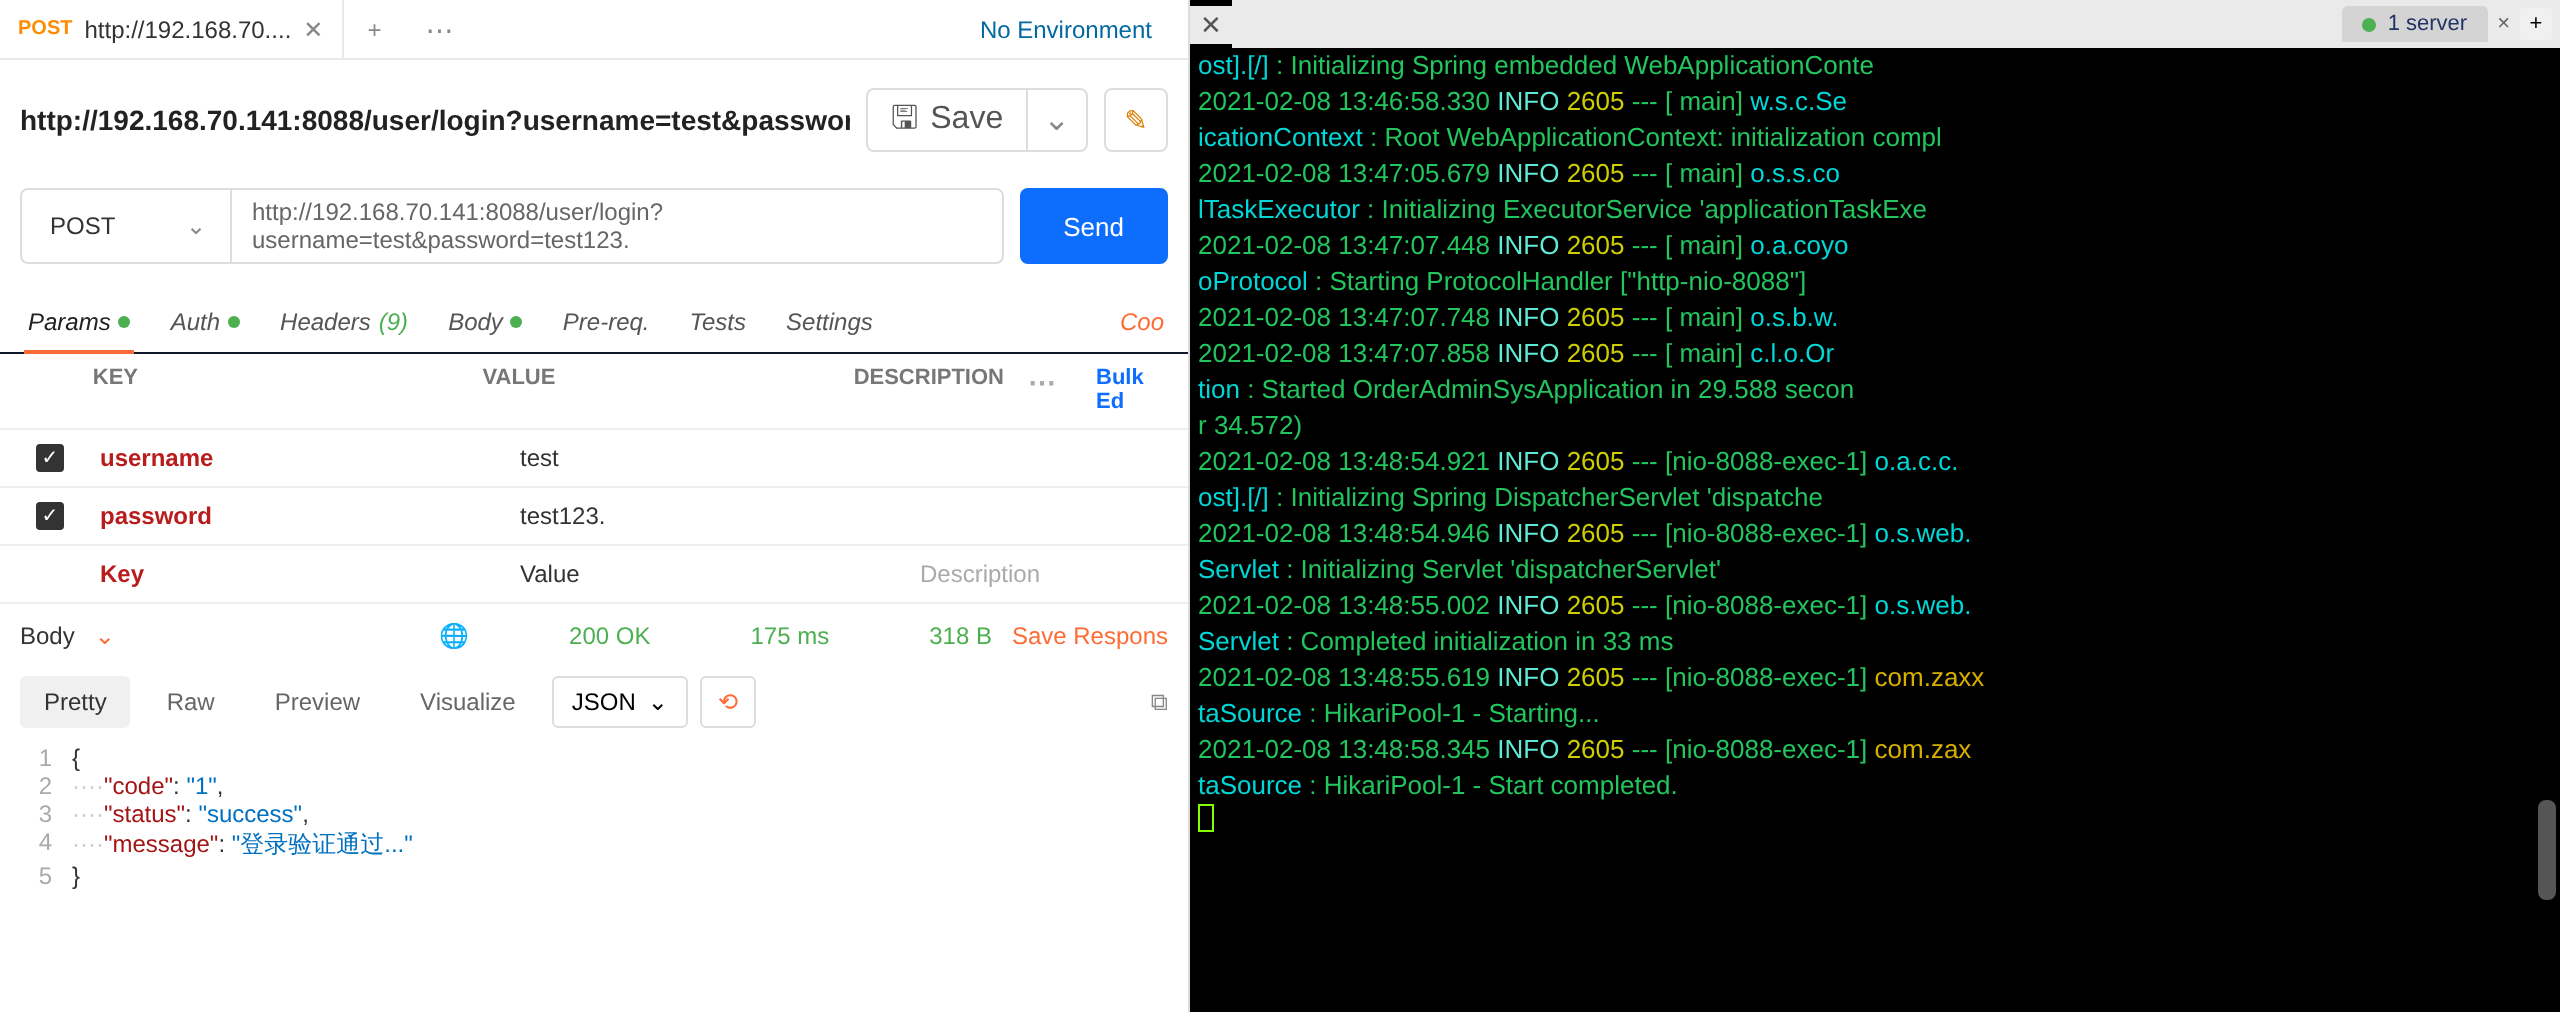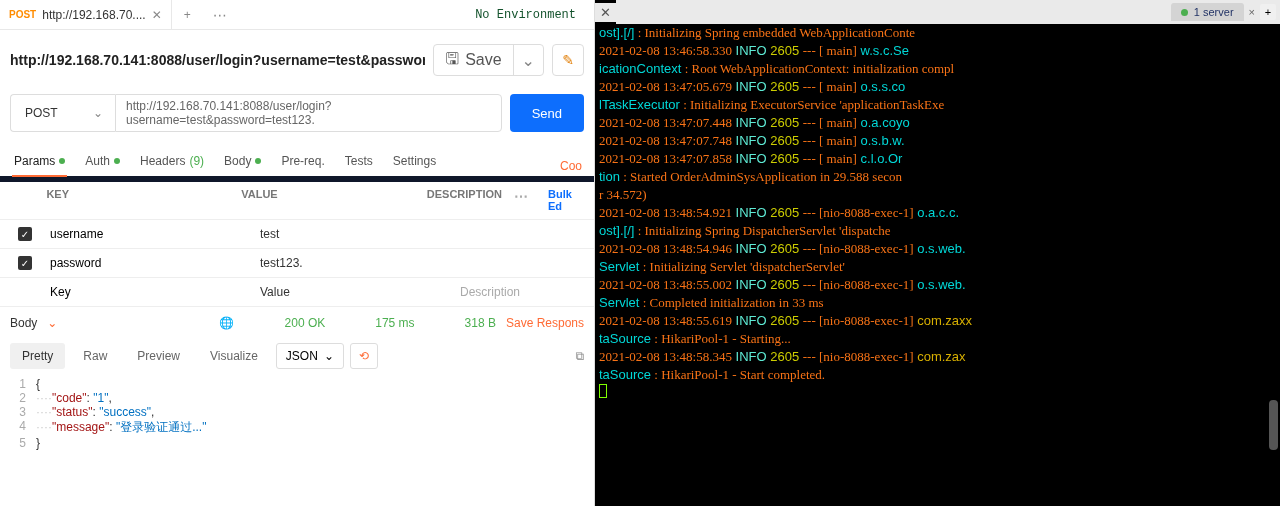--- a/index.html
+++ b/index.html
@@ -5,50 +5,50 @@
 * { margin:0; padding:0; box-sizing:border-box; font-family:-apple-system,BlinkMacSystemFont,'Segoe UI',sans-serif; }
 body { display:flex; width:1280px; height:506px; overflow:hidden; background:#fff; }
 .left { width:595px; display:flex; flex-direction:column; border-right:1px solid #ddd; }
 .tabbar { display:flex; align-items:center; height:30px; border-bottom:1px solid #e8e8e8; font-size:12px; }
 .tab { display:flex; align-items:center; gap:6px; padding:0 9px; height:100%; border-right:1px solid #e8e8e8; }
 .tab .m { color:#ff8c00; font-weight:600; font-size:10px; }
 .tab .ttl { color:#333; }
 .tab .x { color:#888; }
 .plus { padding:0 12px; color:#888; }
 .dots { padding:0 10px; color:#888; font-size:14px; }
-.noenv { margin-left:auto; padding:0 18px; color:#14532d;font-family:Liberation Mono, monospace; }
+.noenv { margin-left:auto; padding:0 18px; color:#0369a1; }
 .urlrow { display:flex; align-items:center; padding:14px 10px; gap:8px; }
 .urltext { flex:1; font-size:14px; font-weight:600; color:#222; overflow:hidden; white-space:nowrap; }
 .savebtn { display:flex; align-items:center; border:1px solid #ddd; border-radius:4px; height:32px; }
 .savebtn .sv { display:flex; gap:6px; align-items:center; padding:0 11px; color:#555; border-right:1px solid #ddd; height:100%; }
 .savebtn .car { padding:0 8px; color:#888; }
 .edit { width:32px; height:32px; border:1px solid #ddd; border-radius:4px; display:flex; align-items:center; justify-content:center; color:#e07b00; font-size:14px; }
 .sendrow { display:flex; padding:4px 10px 14px; gap:0; }
 .method { width:105px; border:1px solid #ddd; border-right:none; border-radius:4px 0 0 4px; display:flex; align-items:center; padding:0 12px 0 14px; font-size:12px; color:#333; justify-content:space-between; height:38px; }
 .method .chev { color:#888; }
 .urlinput { flex:1; border:1px solid #ddd; border-radius:0 4px 4px 0; padding:0 10px; font-size:12px; color:#666; height:38px; display:flex; align-items:center; }
 .send { margin-left:8px; background:#0d6efd; color:#fff; border:none; border-radius:4px; padding:0 22px; font-size:13px; font-weight:500; height:38px; }
-.reqtabs { display:flex; gap:16px; padding:3px 12px; font-size:12px; border-bottom:6px solid #0f172a; align-items:flex-end; }
+.reqtabs { display:flex; gap:16px; padding:3px 12px; font-size:12px; border-bottom:1px solid #0f172a; align-items:center;font-style:italic; }
 .reqtab { display:flex; align-items:center; gap:4px; padding:5px 2px; color:#555; position:relative; }
 .reqtab.active { color:#222; }
 .reqtab.active::after { content:''; position:absolute; bottom:-4px; left:0; right:0; height:2px; background:#ff6b35; }
 .gdot { width:6px; height:6px; background:#4caf50; border-radius:50%; }
 .cnt { color:#4caf50; }
 .cook { margin-left:auto; color:#ff6b35; }
 .phead { display:flex; padding:6px 0 7px; border-bottom:1px solid #eee; font-size:11px; color:#777; font-weight:600; }
 .phead .c0 { width:50px; }
 .phead .c1 { width:210px; }
 .phead .c2 { width:200px; }
 .phead .c3 { flex:1; }
 .more { margin-left:auto; padding:0 12px; color:#aaa; font-size:14px; }
 .bulk { padding:0 8px; color:#0d6efd; }
 .prow { display:flex; padding:7px 0; border-bottom:1px solid #eee; font-size:12px; align-items:center; }
 .prow .c0 { width:50px; display:flex; justify-content:center; }
 .cb { width:14px; height:14px; background:#333; border-radius:2px; display:flex; align-items:center; justify-content:center; color:#fff; font-size:10px; }
-.prow .c1 { width:210px; color:#000000; }
+.prow .c1 { width:210px; color:#b91c1c;font-weight:bold; }
 .prow .c2 { width:200px; color:#333; }
 .prow .c3 { flex:1; color:#aaa; }
 .ph { color:#aaa; }
 .resphdr { display:flex; align-items:center; padding:9px 10px; font-size:12px; gap:10px; }
 .resphdr .bdy { color:#333; }
 .resphdr .chev2 { color:#ff6b35; }
 .rstats { margin-left:auto; display:flex; gap:10px; align-items:center; }
 .rstats .st { display:flex; align-items:center; gap:4px; }
 .globe { color:#888; }
 .grn { color:#4caf50;margin-left:40px; }
@@ -68,21 +68,21 @@
 .right { flex:1; background:#000; display:flex; flex-direction:column; font-family:Consolas,Monaco,monospace; overflow:hidden; }
 .xx { color:#555; padding:2px 5px; font-size:13px; background:#eaeaea; }
 .ttabs { background:#eaeaea; display:flex; align-items:center; gap:2px; padding:3px 4px; font-size:11px; }
 .ttab { background:#d4d4d4; padding:3px 10px; border-radius:3px 3px 0 0; display:flex; gap:6px; align-items:center; }
 .ttab .gd { width:7px; height:7px; background:#4caf50; border-radius:50%; }
 .ttab .t { color:#236; }
 .tx { color:#666; font-size:11px; padding:0 3px; }
 .tplus { background:#f0f0f0; width:16px; height:16px; display:flex; align-items:center; justify-content:center; border-radius:2px; }
 .term { flex:1; overflow:hidden; padding:0 4px; font-size:13px; line-height:18px; color:#ccc; }
 .tl { white-space:nowrap; }
-.cy{color:#00d7d7;} .gr{color:#5eead4;} .ye{color:#cdcd00;} .wh{color:#f97316;font-family:Liberation Serif, serif;} .or{color:#d7af00;}
+.cy{color:#00d7d7;} .gr{color:#5eead4;} .ye{color:#cdcd00;} .wh{color:#22c55e;} .or{color:#d7af00;}
 .cursor { display:inline-block; width:8px; height:14px; border:1px solid #7fff00; }
 .sb { width:9px; background:#555; margin-left:auto; height:50px; position:absolute; right:2px; top:400px; border-radius:4px; }
 .rightwrap { position:relative; flex:1; display:flex; }
 </style>
 </head>
 <body>
 
 <div class="left">
   <div class="tabbar">
     <div class="tab">
@@ -232,20 +232,21 @@
       <div class="tplus">+</div>
     </div>
   </div>
   <div class="term" id="term">
         <div class="tl"><span class="cy">ost].[/]</span><span class="wh">       : Initializing Spring embedded WebApplicationConte</span></div>
         <div class="tl"><span class="wh">2021-02-08 13:46:58.330</span>  <span class="gr">INFO</span> <span class="ye">2605</span> <span class="wh">--- [           main]</span> <span class="cy">w.s.c.Se</span></div>
         <div class="tl"><span class="cy">icationContext</span><span class="wh"> : Root WebApplicationContext: initialization compl</span></div>
         <div class="tl"><span class="wh">2021-02-08 13:47:05.679</span>  <span class="gr">INFO</span> <span class="ye">2605</span> <span class="wh">--- [           main]</span> <span class="cy">o.s.s.co</span></div>
         <div class="tl"><span class="cy">lTaskExecutor</span><span class="wh">  : Initializing ExecutorService 'applicationTaskExe</span></div>
         <div class="tl"><span class="wh">2021-02-08 13:47:07.448</span>  <span class="gr">INFO</span> <span class="ye">2605</span> <span class="wh">--- [           main]</span> <span class="cy">o.a.coyo</span></div>
+        <div class="tl"><span class="cy">oProtocol</span><span class="wh">      : Starting ProtocolHandler ["http-nio-8088"]</span></div>
         <div class="tl"><span class="wh">2021-02-08 13:47:07.748</span>  <span class="gr">INFO</span> <span class="ye">2605</span> <span class="wh">--- [           main]</span> <span class="cy">o.s.b.w.</span></div>
         <div class="tl"><span class="wh">2021-02-08 13:47:07.858</span>  <span class="gr">INFO</span> <span class="ye">2605</span> <span class="wh">--- [           main]</span> <span class="cy">c.l.o.Or</span></div>
         <div class="tl"><span class="cy">tion</span><span class="wh">           : Started OrderAdminSysApplication in 29.588 secon</span></div>
         <div class="tl"><span class="wh">r 34.572)</span></div>
         <div class="tl"><span class="wh">2021-02-08 13:48:54.921</span>  <span class="gr">INFO</span> <span class="ye">2605</span> <span class="wh">--- [nio-8088-exec-1]</span> <span class="cy">o.a.c.c.</span></div>
         <div class="tl"><span class="cy">ost].[/]</span><span class="wh">       : Initializing Spring DispatcherServlet 'dispatche</span></div>
         <div class="tl"><span class="wh">2021-02-08 13:48:54.946</span>  <span class="gr">INFO</span> <span class="ye">2605</span> <span class="wh">--- [nio-8088-exec-1]</span> <span class="cy">o.s.web.</span></div>
         <div class="tl"><span class="cy">Servlet</span><span class="wh">        : Initializing Servlet 'dispatcherServlet'</span></div>
         <div class="tl"><span class="wh">2021-02-08 13:48:55.002</span>  <span class="gr">INFO</span> <span class="ye">2605</span> <span class="wh">--- [nio-8088-exec-1]</span> <span class="cy">o.s.web.</span></div>
         <div class="tl"><span class="cy">Servlet</span><span class="wh">        : Completed initialization in 33 ms</span></div>

